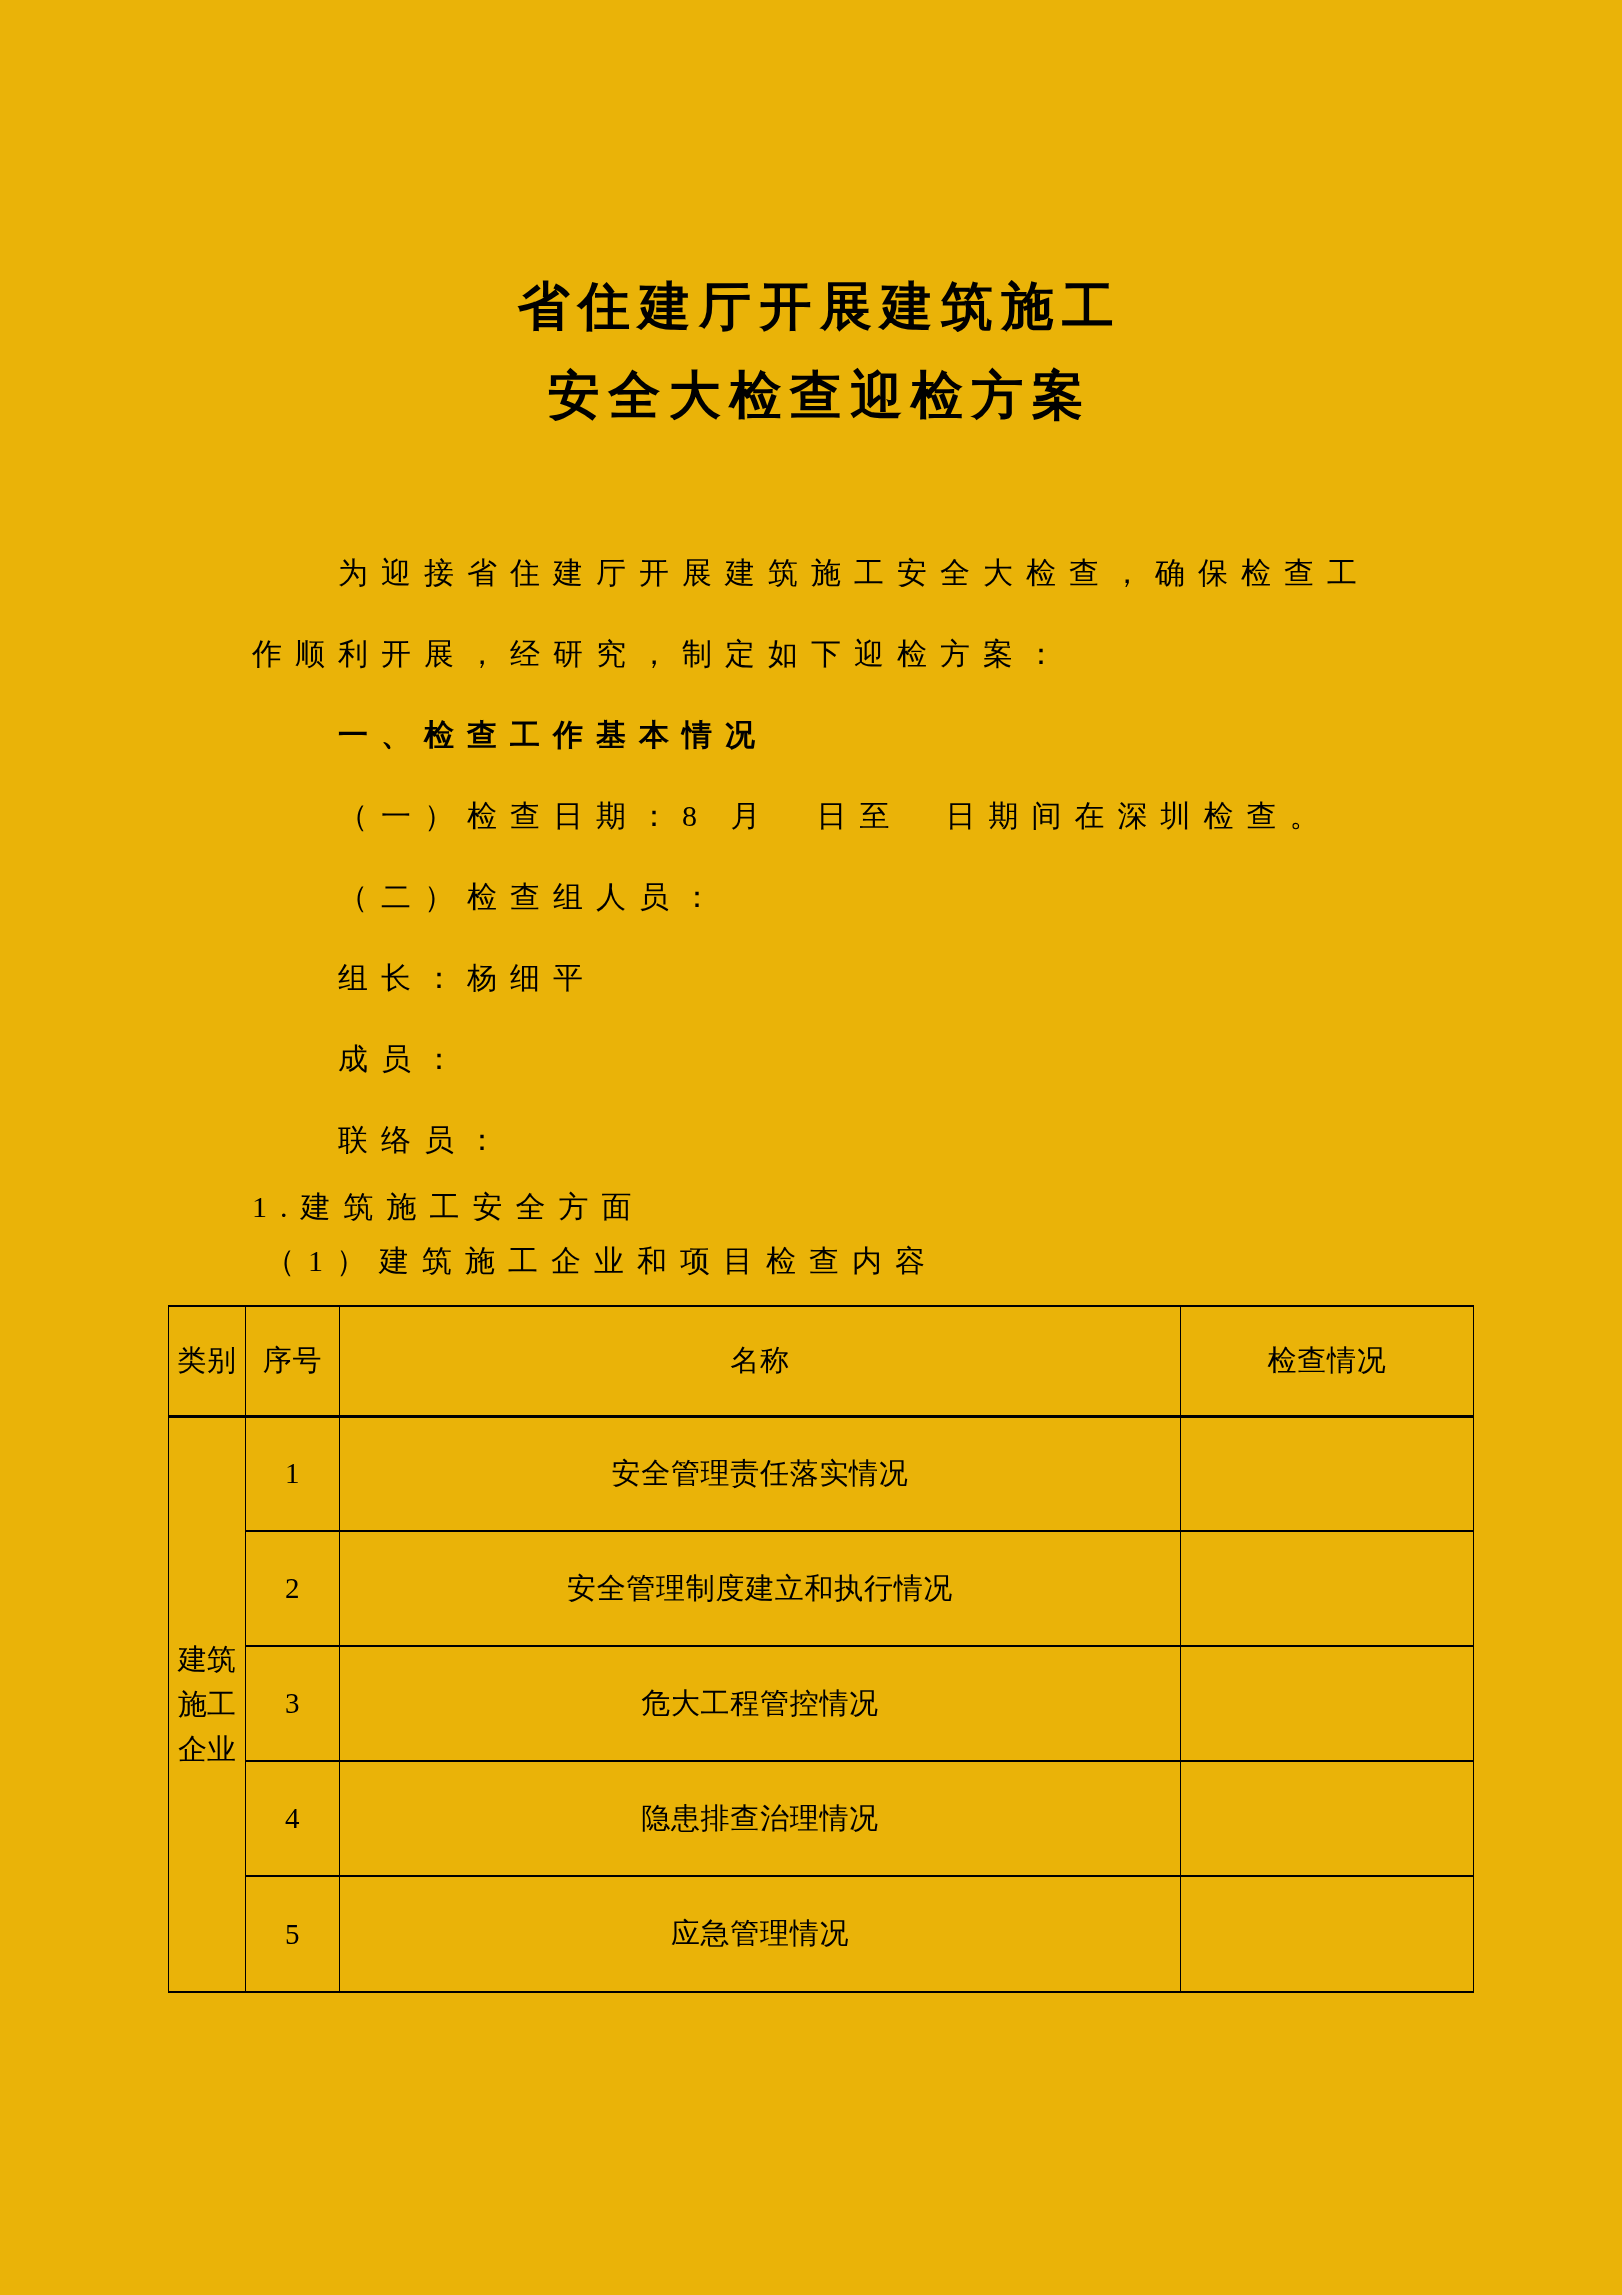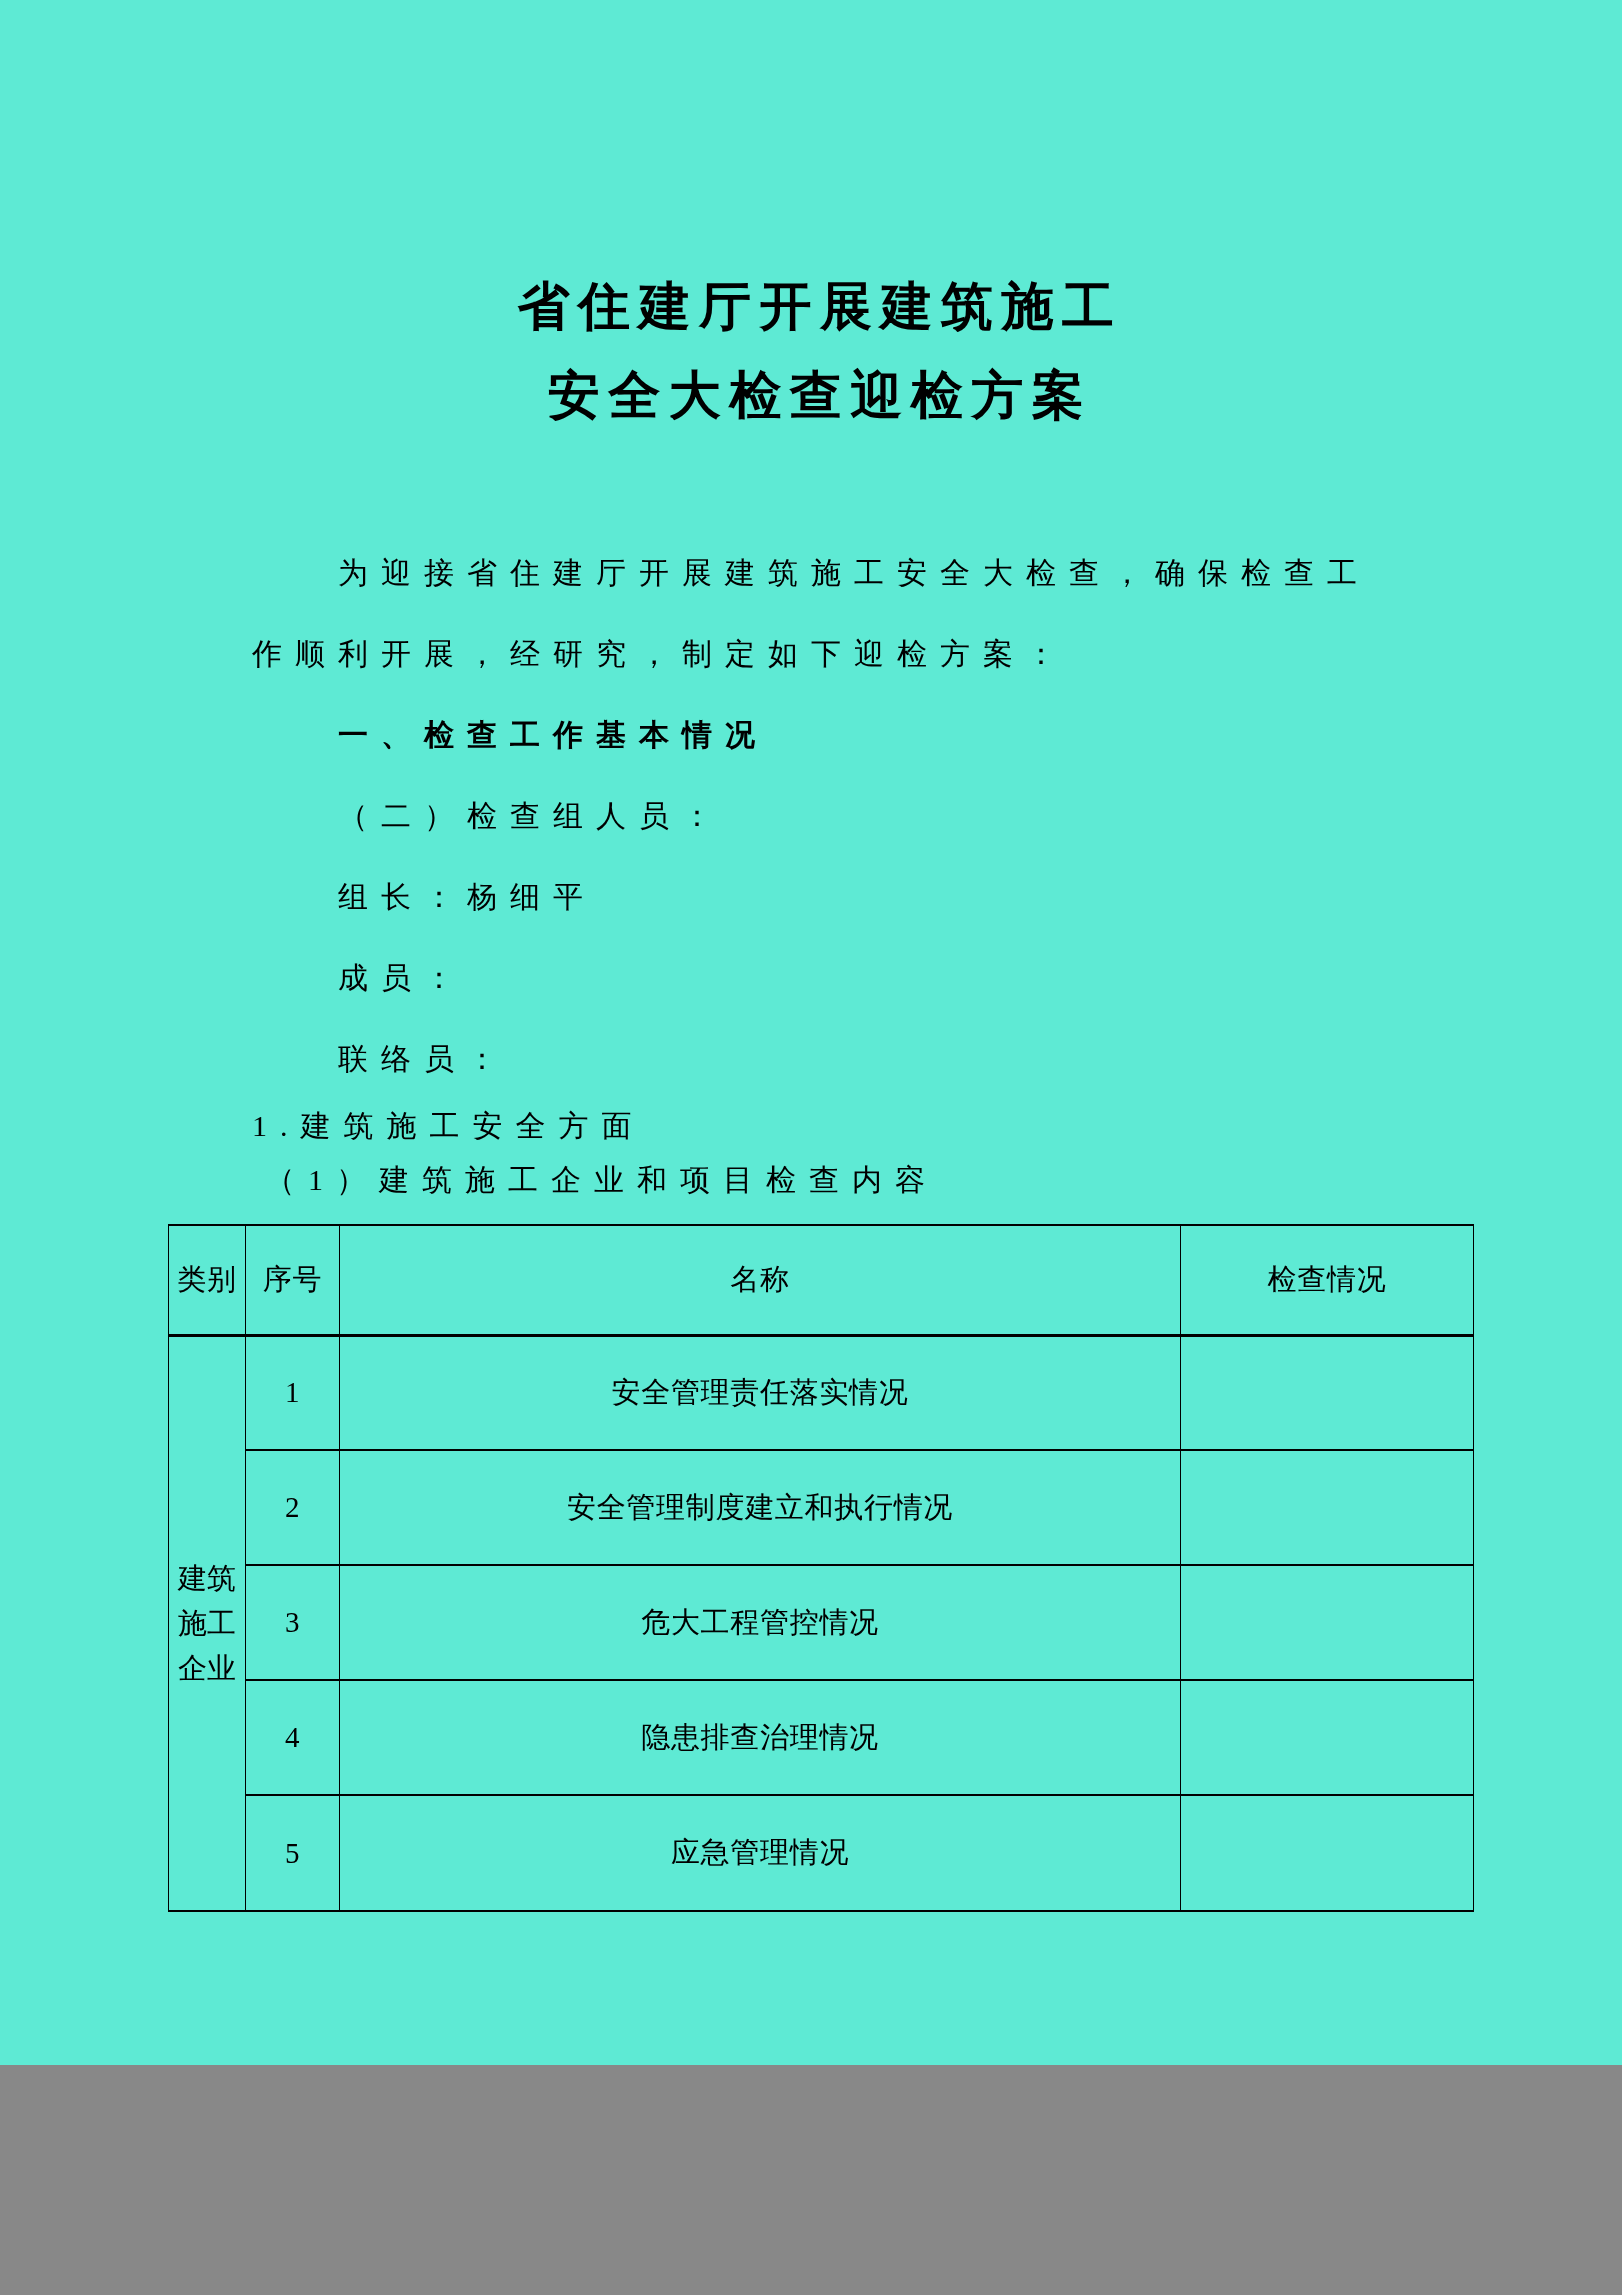--- a/index.html
+++ b/index.html
@@ -1,21 +1,21 @@
 <!DOCTYPE html>
 <html style="font-size:10.5px"><head>
 <meta charset="utf-8">
 <style>
   html, body { margin: 0; padding: 0; background: #888; }
   .page {
     position: relative;
     width: 1623px;
-    height: 2065px;
+    height: 2295px;
     margin: 0 auto;
-    background: #5eead4;
+    background: #eab308;
     color: #000000;
     font-family: "Liberation Serif", "DejaVu Serif", serif;
     box-sizing: border-box;
     padding: 262px 151px 4px 168px;
     overflow: hidden;
   }
   .doc-title {
     text-align: center;
     font-weight: bold;
     font-size: 52px;
@@ -75,20 +75,21 @@
   <div class="doc-title">
     <div>省住建厅开展建筑施工</div>
     <div>安全大检查迎检方案</div>
   </div>
 
   <div class="body-block">
     <div class="para-line first">为迎接省住建厅开展建筑施工安全大检查，确保检查工</div>
     <div class="para-line">作顺利开展，经研究，制定如下迎检方案：</div>
 
     <div class="line indent bold">一、检查工作基本情况</div>
+    <div class="line indent">（一）检查日期：8 月　日至　日期间在深圳检查。</div>
     <div class="line indent">（二）检查组人员：</div>
     <div class="line indent">组长：杨细平</div>
     <div class="line indent">成员：</div>
     <div class="line indent">联络员：</div>
     <div class="line tight">1.建筑施工安全方面</div>
     <div class="line tight tiny-indent">（1）建筑施工企业和项目检查内容</div>
   </div>
 
   <table class="doc-table">
     <colgroup>

